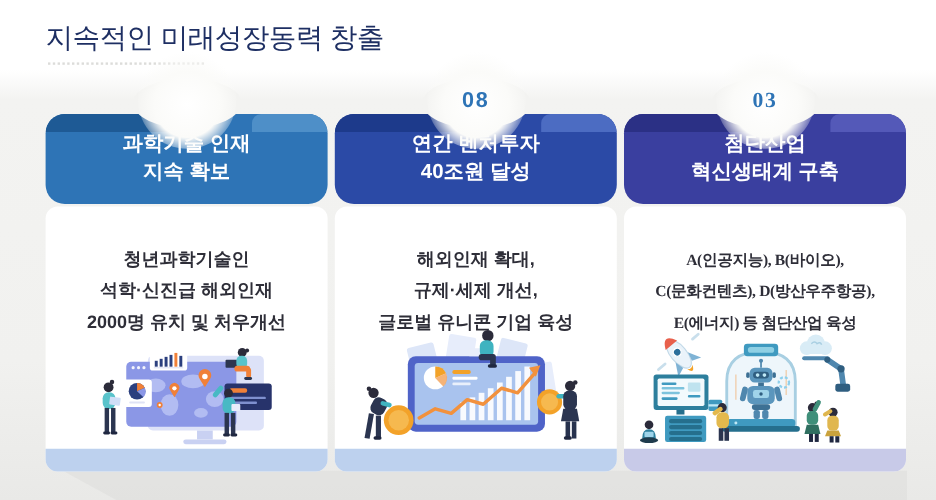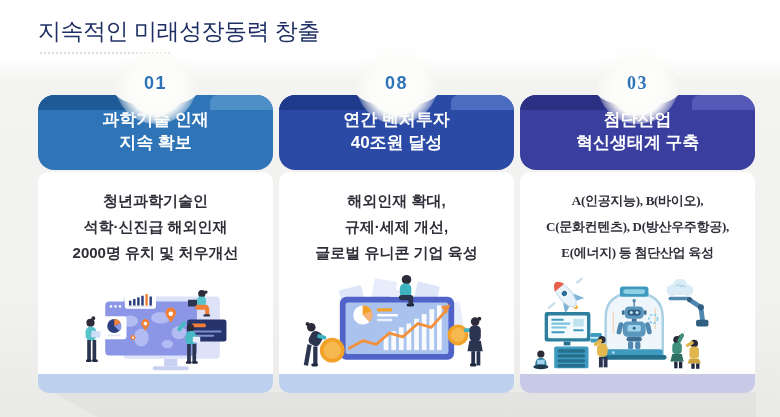--- a/index.html
+++ b/index.html
@@ -60,21 +60,21 @@
   .col3 .header-box { background:#3a3f9f; }
   .col3 .header-box::before { background:#2b3085; }
   .col3 .header-box::after  { background:#5459b8; }
   .header-line { position:relative; z-index:2; }
 
   .card {
     position:absolute; top:112px; left:0; right:0; height:221px;
     background:#ffffff; border-radius:10px; z-index:0;
   }
   .card-text {
-    padding-top:16px; text-align:center; font-weight:700; color:#2e2e38;
+    padding-top:32px; text-align:center; font-weight:700; color:#2e2e38;
     font-size:15px; line-height:26px; white-space:nowrap;
   }
   .col3 .card-text { font-size:13px; letter-spacing:-0.3px; }
   .illus {
     position:absolute; left:50%; transform:translateX(-50%); bottom:19px;
     width:222px; height:100px;
   }
   .col1 .illus { height:86px; bottom:17px; }
   .strip {
     position:absolute; bottom:0; left:0; right:0; height:19px;
@@ -87,21 +87,20 @@
 <body>
 
 <div class="stage">
   <div class="page-title">지속적인 미래성장동력 창출</div>
   <div class="title-underline"></div>
   <div class="floor-shadow"></div>
 
   <div class="col col1">
     <div class="halo"></div>
     <div class="notch"></div>
-    <div class="num">01</div>
     <div class="header-box">
       <div class="header-line">과학기술 인재</div>
       <div class="header-line">지속 확보</div>
     </div>
     <div class="card">
       <div class="card-text">
         <div>청년과학기술인</div>
         <div>석학·신진급 해외인재</div>
         <div>2000명 유치 및 처우개선</div>
       </div>

